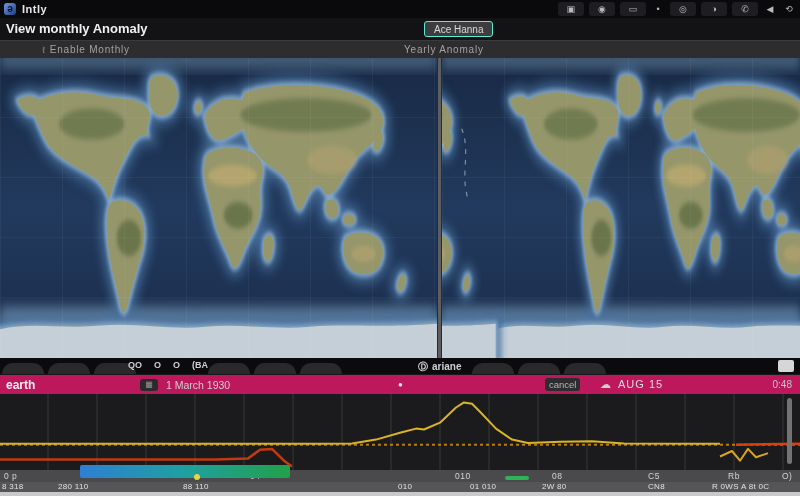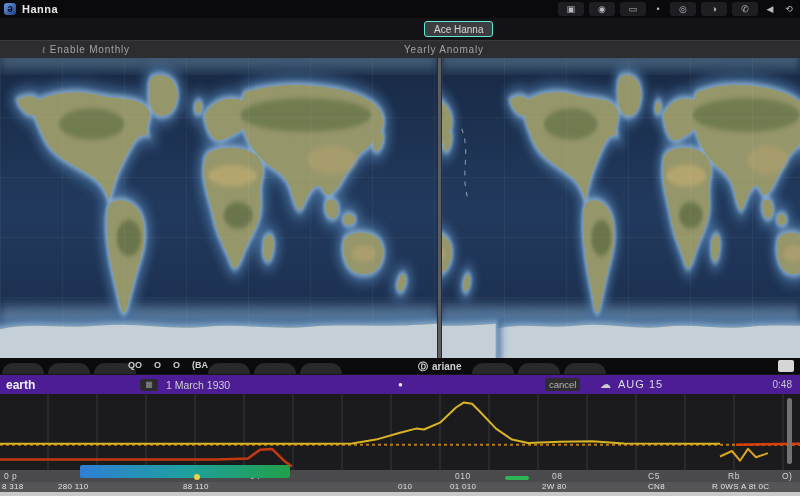--- a/index.html
+++ b/index.html
@@ -41,21 +41,21 @@
   .filmstrip{position:absolute;left:0;top:358px;width:800px;height:16px;background:#0b0b0d;}
   .hump{position:absolute;bottom:0;width:42px;height:11px;background:#29292c;
         border-radius:22px 22px 0 0;}
   .fs-markers{position:absolute;left:128px;top:2px;display:flex;gap:12px;color:#cfcfd2;
               font-size:9px;font-weight:bold;text-align:right;}
   .fs-label{position:absolute;left:418px;top:2px;color:#cfcfd2;font-size:10px;font-weight:bold;}
   .fs-label .ic{margin-right:4px;}
   .fs-full{position:absolute;right:6px;top:2px;width:16px;height:12px;background:#d6d6d6;
            border-radius:2px;}
   
-  .tlbar{position:absolute;left:0;top:374px;width:800px;height:20px;background:#4c1d95;
+  .tlbar{position:absolute;left:0;top:374px;width:800px;height:20px;background:#be185d;
          border-top:1px solid #19191b;box-sizing:border-box;}
   .tl-earth{position:absolute;left:6px;top:3px;color:#f2f2f2;font-size:12px;font-weight:bold;}
   .tl-datepill{position:absolute;left:140px;top:4px;width:18px;height:12px;background:#2b2b2d;
                border-radius:3px;color:#9a9a9c;font-size:8px;line-height:12px;text-align:center;}
   .tl-date{position:absolute;left:166px;top:4px;color:#cfcfd1;font-size:10.5px;}
   .tl-bullet{position:absolute;left:398px;top:5px;color:#e6e6e6;font-size:8px;}
   .tl-status{position:absolute;left:412px;top:2px;height:14px;line-height:14px;padding:0 10px;
              border:1px solid #828285;border-radius:9px;color:#c9c9cb;font-size:9.5px;}
   .tl-cancel{position:absolute;left:545px;top:3px;height:13px;line-height:13px;padding:0 4px;
              background:#2d2d2f;border-radius:3px;color:#b5b5b7;font-size:9.5px;}
@@ -125,35 +125,36 @@
         <ellipse cx="532" cy="196" rx="56" ry="18" fill="#c8b070"></ellipse>
         <ellipse cx="760" cy="170" rx="58" ry="24" fill="#b9a470" opacity="0.8"></ellipse>
         <ellipse cx="832" cy="326" rx="28" ry="14" fill="#b9a470"></ellipse>
       </g>
     </g>
   </defs>
 </svg>
 
 <div class="topbar">
   <div class="logo">ə</div>
-  <div class="logoname">Hanna</div>
+  <div class="logoname">Intly</div>
   <div class="tb-icons">
     <span class="tb-icon">▣</span>
     <span class="tb-icon">◉</span>
     <span class="tb-icon">▭</span>
     <span class="tb-icon plain">•</span>
     <span class="tb-icon">◎</span>
     <span class="tb-icon">◑</span>
     <span class="tb-icon">✆</span>
     <span class="tb-icon plain">◀</span>
     <span class="tb-icon plain">⟲</span>
   </div>
 </div>
 
 <div class="menubar">
+  <div class="menutitle">View monthly Anomaly</div>
   <button class="actionbtn">Ace Hanna</button>
 </div>
 
 <div class="pheaders">
   <div class="phead" style="left:6px;margin-left:36px;">
     <span class="bullet">ℓ</span><span>Enable Monthly</span>
   </div>
   <div class="phead" style="left:404px;">
     <span>Yearly Anomaly</span>
   </div>
@@ -236,18 +237,18 @@
   <span class="tick" style="left:782px">O)</span>
 </div>
 <div class="gradientbar" id="gradbar" style="background: linear-gradient(90deg, rgb(47, 127, 212), rgb(31, 160, 160), rgb(34, 160, 74));"></div>
 <div class="gradmarker" id="gradmarker" style="background: rgb(232, 210, 74);"></div>
 <div class="greendash" id="greendash" style="background: rgb(43, 181, 87);"></div>
 <div class="axisrow">
   <span class="tick" style="left:2px">8 318</span>
   <span class="tick" style="left:58px">280 110</span>
   <span class="tick" style="left:183px">88 110</span>
   <span class="tick" style="left:398px">010</span>
-  <span class="tick" style="left:450px">01 010</span>
+  <span class="tick" style="left:470px">01 010</span>
   <span class="tick" style="left:542px">2W 80</span>
   <span class="tick" style="left:648px">CN8</span>
   <span class="tick" style="left:712px">R 0WS A 8t 0C</span>
 </div>
 <div class="bottomstrip"></div>
 
 </body></html>

